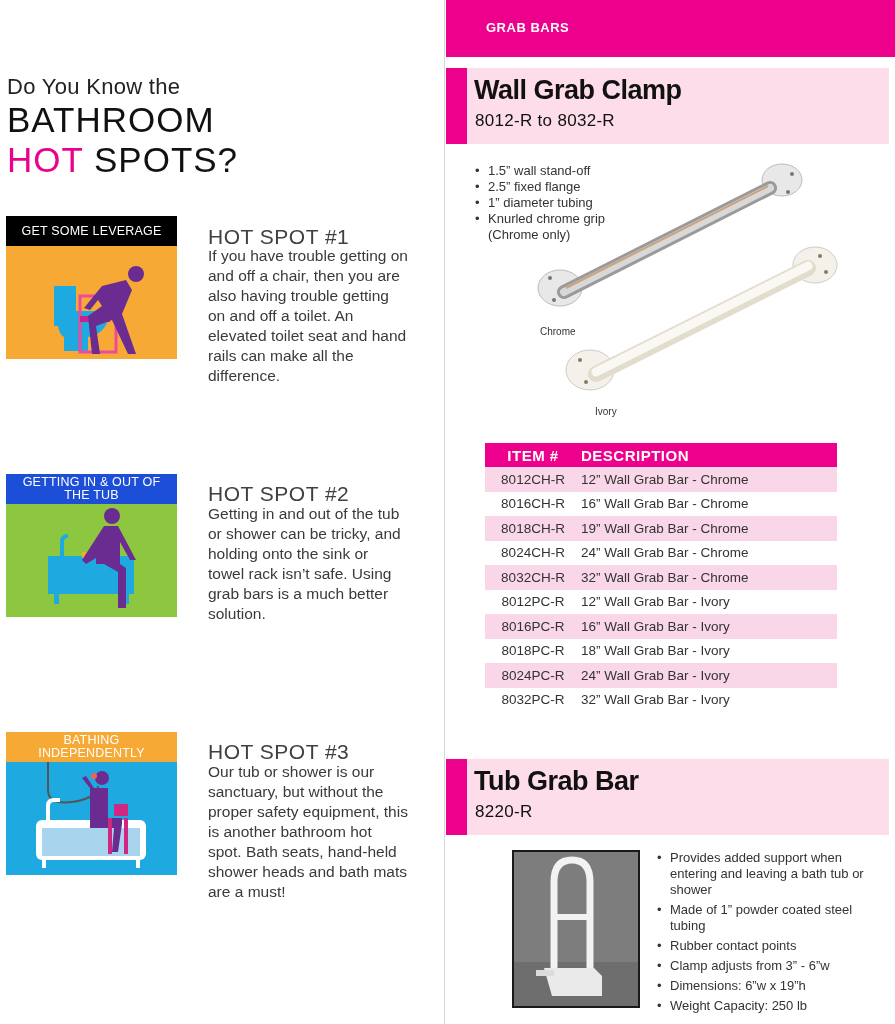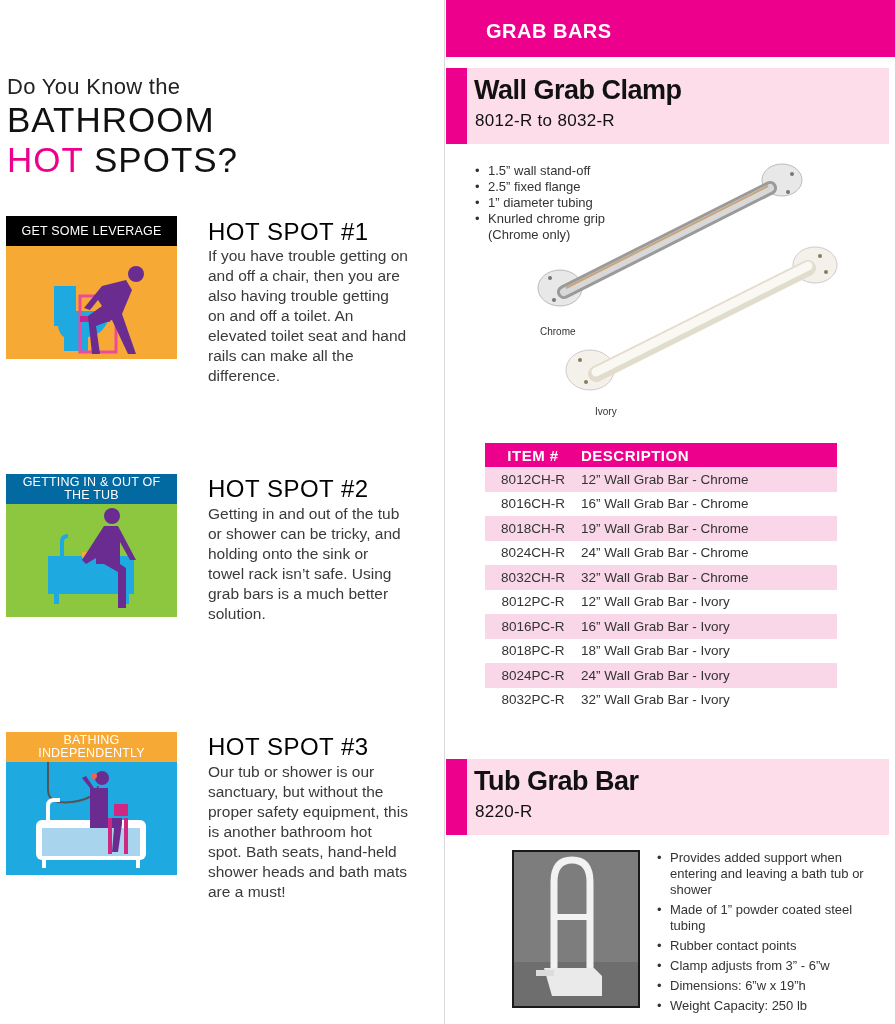--- a/index.html
+++ b/index.html
@@ -12,26 +12,26 @@
 
   
   .intro { position: absolute; left: 7px; top: 74px; }
   .intro .sub { font-size: 22px; color: #222; font-weight: 300; letter-spacing: 0.3px; }
   .intro .big { font-size: 35px; font-weight: 400; color: #111; letter-spacing: 1px; line-height: 40px; }
   .intro .big .hot { color: #ec008c; }
 
   .hs-img { position: absolute; left: 6px; width: 171px; overflow: hidden; }
   .hs-img .band { height: 30px; color: #fff; font-size: 12.5px; display: flex; align-items: center; justify-content: center; text-align: center; line-height: 13px; padding: 0 4px; letter-spacing: 0.2px; }
   .hs-img .art { position: relative; }
-  .hs-title { position: absolute; left: 208px; font-size: 24px; color: #000000; letter-spacing: 0.5px; }
+  .hs-title { position: absolute; left: 208px; font-size: 21px; color: #404040; letter-spacing: 0.5px; margin-top: 7px; }
   .hs-text { position: absolute; left: 208px; width: 200px; font-size: 15.5px; line-height: 20px; color: #3a3a3a; }
 
   
   .topbar { position: absolute; left: 446px; top: 0; width: 449px; height: 57px; background: #ec008c; }
-  .topbar span { position: absolute; left: 40px; top: 20px; color: #fff; font-weight: bold; font-size: 20px; letter-spacing: 0.5px; }
+  .topbar span { position: absolute; left: 40px; top: 20px; color: #fff; font-weight: bold; font-size: 13px; letter-spacing: 0.5px; }
 
   .prod-head { position: absolute; left: 446px; width: 443px; height: 76px; background: #fcdde9; }
   .prod-head .accent { position: absolute; left: 0; top: 0; width: 21px; height: 100%; background: #ec008c; }
   .prod-head .name { position: absolute; left: 28px; top: 7px; font-size: 27px; font-weight: bold; color: #111; letter-spacing: -0.5px; }
   .prod-head .code { position: absolute; left: 29px; top: 43px; font-size: 17px; color: #111; letter-spacing: 0.3px; }
 
   .bullets { list-style: none; font-size: 13px; color: #333; line-height: 16px; }
   .bullets li { position: relative; padding-left: 15px; }
   .bullets li::before { content: "•"; position: absolute; left: 2px; top: 0; }
 
@@ -70,21 +70,21 @@
       <rect x="74" y="70" width="30" height="6" fill="#c5248a"></rect>
       <circle cx="130" cy="28" r="8" fill="#6a2c91"></circle>
       <path d="M96 40 l24 -6 l6 10 l-10 24 l14 40 h-8 l-16 -34 l-16 6 l4 28 h-8 l-4 -38 l14 -10 l-4 -6 l-8 10 l-6 -2z" fill="#6a2c91"></path>
     </svg>
   </div>
 </div>
 <div class="hs-title" style="top:218px;">HOT SPOT #1</div>
 <div class="hs-text" style="top:246px;">If you have trouble getting on and off a chair, then you are also having trouble getting on and off a toilet. An elevated toilet seat and hand rails can make all the difference.</div>
 
 <div class="hs-img" style="top:474px;">
-  <div class="band" style="background:#0369a1;">GETTING IN &amp; OUT OF THE TUB</div>
+  <div class="band" style="background:#1d4ed8;">GETTING IN &amp; OUT OF THE TUB</div>
   <div class="art" style="height:113px;background:#8dc63f;">
     <svg width="171" height="113" viewBox="0 0 171 113">
       <rect x="42" y="52" width="86" height="38" fill="#1fa9e1"></rect>
       <rect x="48" y="90" width="5" height="10" fill="#1fa9e1"></rect>
       <rect x="118" y="90" width="5" height="10" fill="#1fa9e1"></rect>
       <path d="M56 52 v-14 q0 -6 6 -6" stroke="#1fa9e1" stroke-width="4" fill="none"></path>
       <rect x="76" y="48" width="12" height="6" fill="#f7a936"></rect>
       <circle cx="106" cy="12" r="8" fill="#6a2c91"></circle>
       <path d="M98 22 h14 l18 34 h-6 l-10 -18 v22 l6 4 v40 h-8 v-36 l-14 -8 h-8 v-8 l8 -8 l-8 10 l-10 6 l-4 -4z" fill="#6a2c91"></path>
     </svg>

